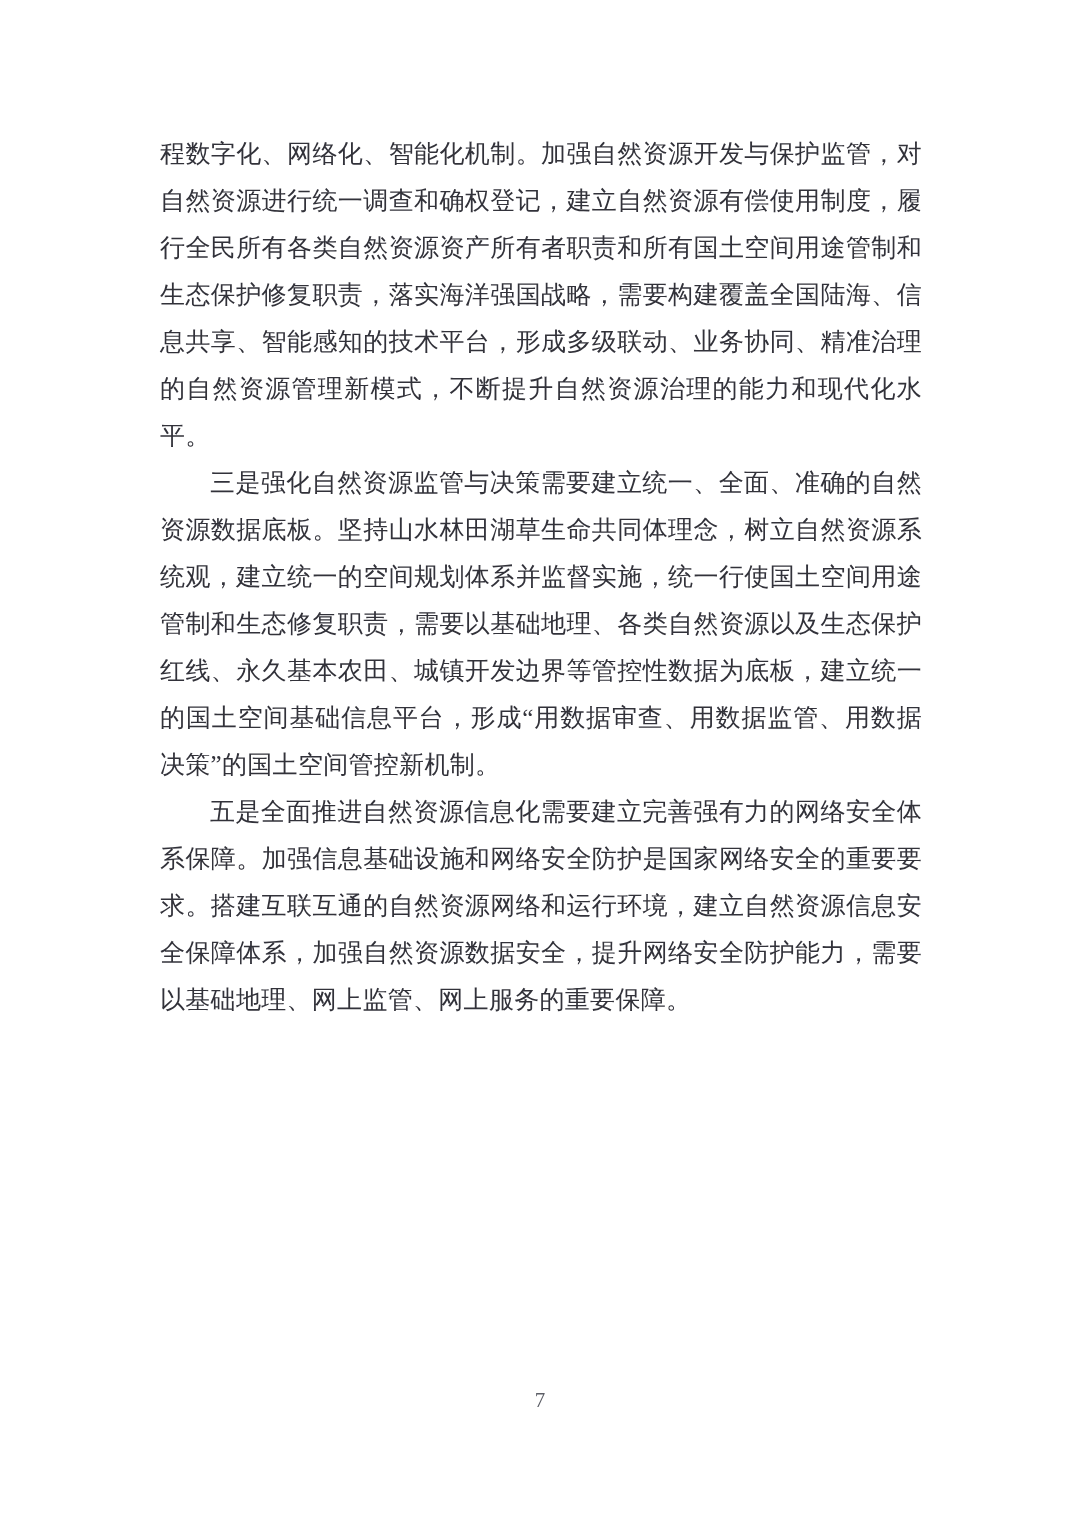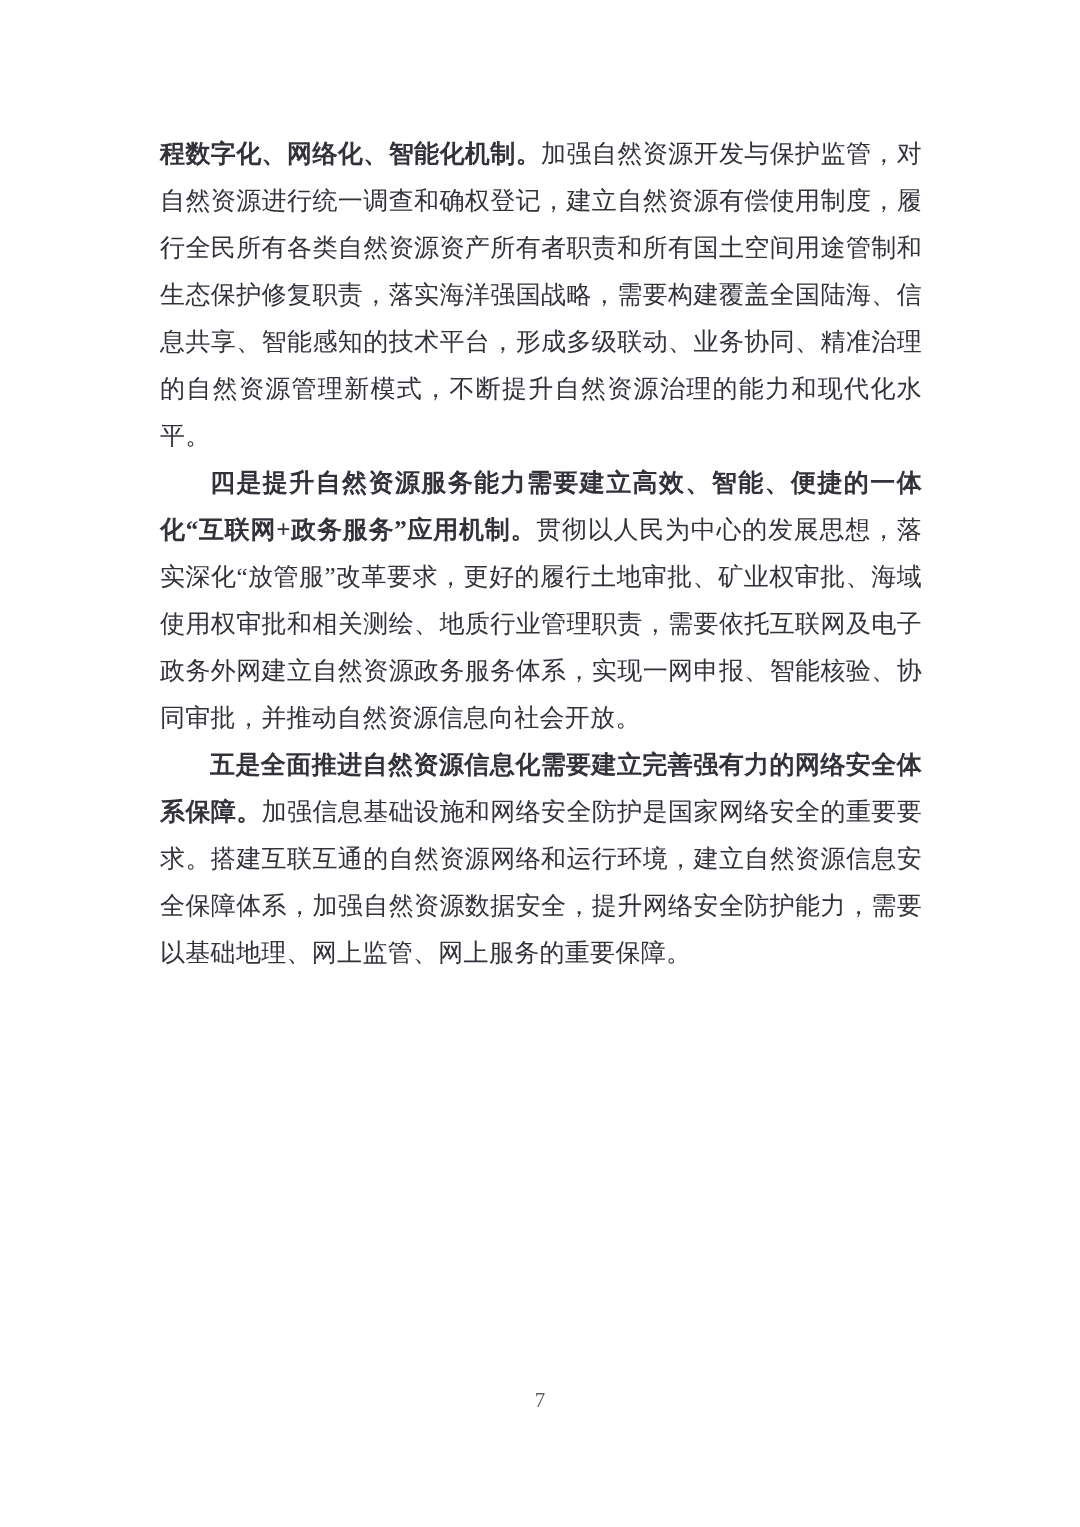--- a/index.html
+++ b/index.html
@@ -37,40 +37,40 @@
     margin: 0;
     padding: 0;
   }
   .para.indent {
     text-indent: 2em;
   }
   .seg {
     font-weight: 400;
   }
   .seg.bold {
-    font-weight: 700;
+    font-weight: 400;
   }
   .footer {
     position: absolute;
     left: 0;
     top: 1388px;
     width: 1080px;
     text-align: center;
   }
   .page-number {
     font-size: 21px;
     color: var(--pagenum, #5c5e66);
     font-family: "Liberation Serif", "DejaVu Serif", serif;
   }
 </style>
 </head>
 <body>
 
 <div class="page">
   <div class="content">
       <p class="para"><span class="seg bold">程数字化、网络化、智能化机制。</span><span class="seg">加强自然资源开发与保护监管，对自然资源进行统一调查和确权登记，建立自然资源有偿使用制度，履行全民所有各类自然资源资产所有者职责和所有国土空间用途管制和生态保护修复职责，落实海洋强国战略，需要构建覆盖全国陆海、信息共享、智能感知的技术平台，形成多级联动、业务协同、精准治理的自然资源管理新模式，不断提升自然资源治理的能力和现代化水平。</span></p>
-      <p class="para indent"><span class="seg bold">四是提升自然资源服务能力需要建立高效、智能、便捷的一体化“互联网+政务服务”应用机制。</span><span class="seg">贯彻以人民为中心的发展思想，落实深化“放管服”改革要求，更好的履行土地审批、矿业权审批、海域使用权审批和相关测绘、地质行业管理职责，需要依托互联网及电子政务外网建立自然资源政务服务体系，实现一网申报、智能核验、协同审批，并推动自然资源信息向社会开放。</span></p>
+      <p class="para indent"><span class="seg bold">三是强化自然资源监管与决策需要建立统一、全面、准确的自然资源数据底板。</span><span class="seg">坚持山水林田湖草生命共同体理念，树立自然资源系统观，建立统一的空间规划体系并监督实施，统一行使国土空间用途管制和生态修复职责，需要以基础地理、各类自然资源以及生态保护红线、永久基本农田、城镇开发边界等管控性数据为底板，建立统一的国土空间基础信息平台，形成“用数据审查、用数据监管、用数据决策”的国土空间管控新机制。</span></p>
       <p class="para indent"><span class="seg bold">五是全面推进自然资源信息化需要建立完善强有力的网络安全体系保障。</span><span class="seg">加强信息基础设施和网络安全防护是国家网络安全的重要要求。搭建互联互通的自然资源网络和运行环境，建立自然资源信息安全保障体系，加强自然资源数据安全，提升网络安全防护能力，需要以基础地理、网上监管、网上服务的重要保障。</span></p>
     </div>
   <div class="footer">
     <span class="page-number">7</span>
   </div>
 </div>
 
 </body></html>

